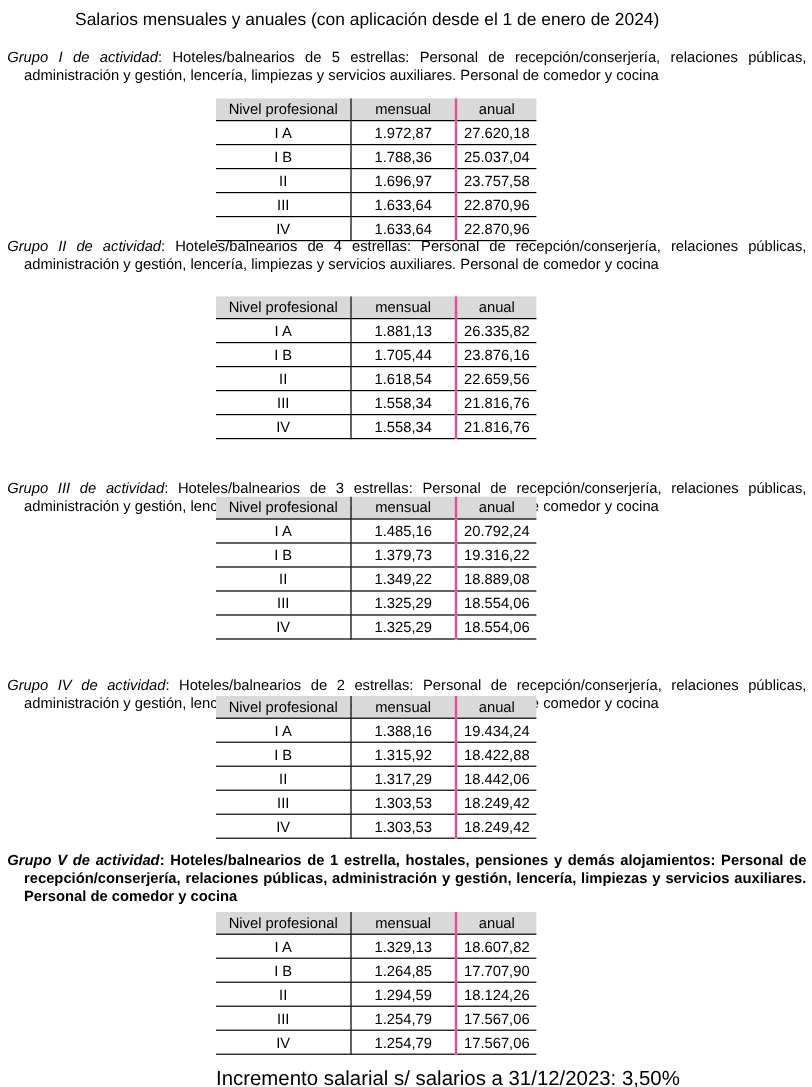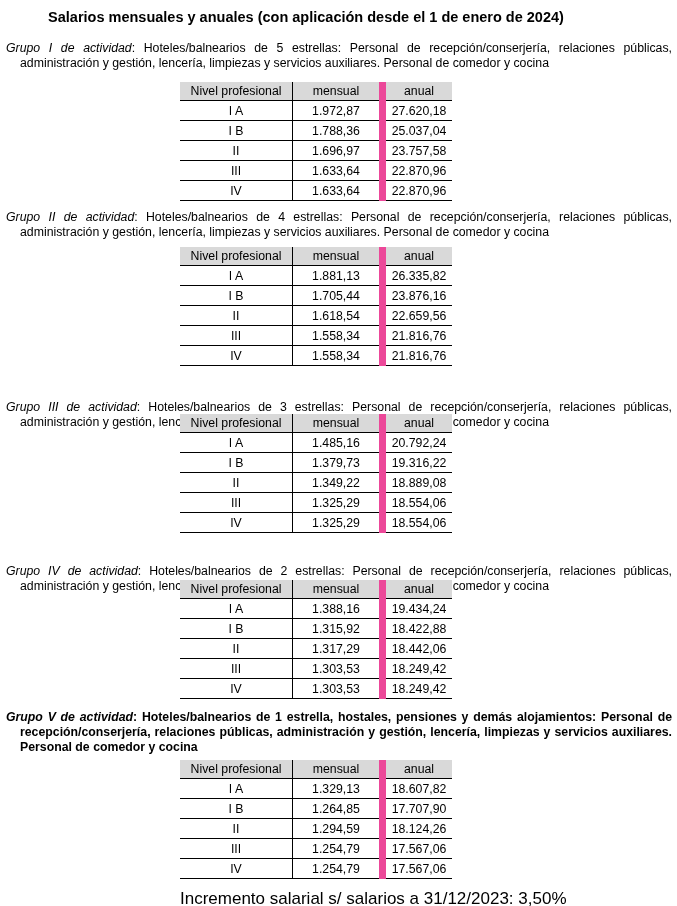--- a/index.html
+++ b/index.html
@@ -4,21 +4,21 @@
   <style>
     html, body { margin: 0; padding: 0; background: #ffffff; }
     body {
       width: 677px; height: 906px; overflow: hidden;
       font-family: "Liberation Sans", sans-serif;
       color: #000;
       position: relative;
     }
     .title {
       position: absolute; left: 0; width: 596px; top: 9px;
-      text-align: center; font-weight: bold; font-size: 14.5px;
+      text-align: center; font-weight: normal; font-size: 14.5px;
       padding-left: 16px; box-sizing: border-box;
     }
     .group-desc {
       position: absolute; left: 6px; width: 652px;
       font-size: 12.3px; line-height: 15px;
       text-align: justify; text-align-last: left;
       text-indent: 0;
     }
     .group-desc .lead { font-style: italic; }
     .indent-wrap { padding-left: 14px; text-indent: -14px; }
@@ -26,21 +26,21 @@
       position: absolute; left: 180px;
       border-collapse: collapse;
       font-size: 12.3px;
     }
     table.salary th, table.salary td {
       height: 19px; padding: 0; text-align: center; font-weight: normal;
       border-bottom: 1px solid #000;
     }
     table.salary th { background: #d9d9d9; height: 18px; }
     table.salary .c1 { width: 112px; border-right: 1px solid #000; text-align: center; }
-    table.salary .c2 { width: 86px; border-right: 7px solid #ec4899; }
+    table.salary .c2 { width: 86px; border-right: 2px solid #ec4899; }
     table.salary .c3 { width: 66px; }
     .footnote {
       position: absolute; left: 180px; top: 889px; font-size: 17px;
     }
   </style>
 </head>
 <body>
 
 <div class="title">Salarios mensuales y anuales (con aplicación desde el 1 de enero de 2024)</div>
 
@@ -75,21 +75,21 @@
         <td class="c3">22.870,96</td>
       </tr>
     <tr>
         <td class="c1">IV</td>
         <td class="c2">1.633,64</td>
         <td class="c3">22.870,96</td>
       </tr>
   </tbody>
 </table>
 
-<div class="group-desc indent-wrap" style="top:210px;"><span class="lead">Grupo II de actividad</span><span>: Hoteles/balnearios de 4 estrellas: Personal de recepción/conserjería, relaciones públicas, administración y gestión, lencería, limpiezas y servicios auxiliares. Personal de comedor y cocina</span></div>
+<div class="group-desc indent-wrap" style="top:198px;"><span class="lead">Grupo II de actividad</span><span>: Hoteles/balnearios de 4 estrellas: Personal de recepción/conserjería, relaciones públicas, administración y gestión, lencería, limpiezas y servicios auxiliares. Personal de comedor y cocina</span></div>
 <table class="salary" style="top:247px;">
   <thead>
       <tr>
     <th class="c1">Nivel profesional</th>
     <th class="c2">mensual</th>
     <th class="c3">anual</th>
   </tr>
     </thead>
   <tbody>
     <tr>

